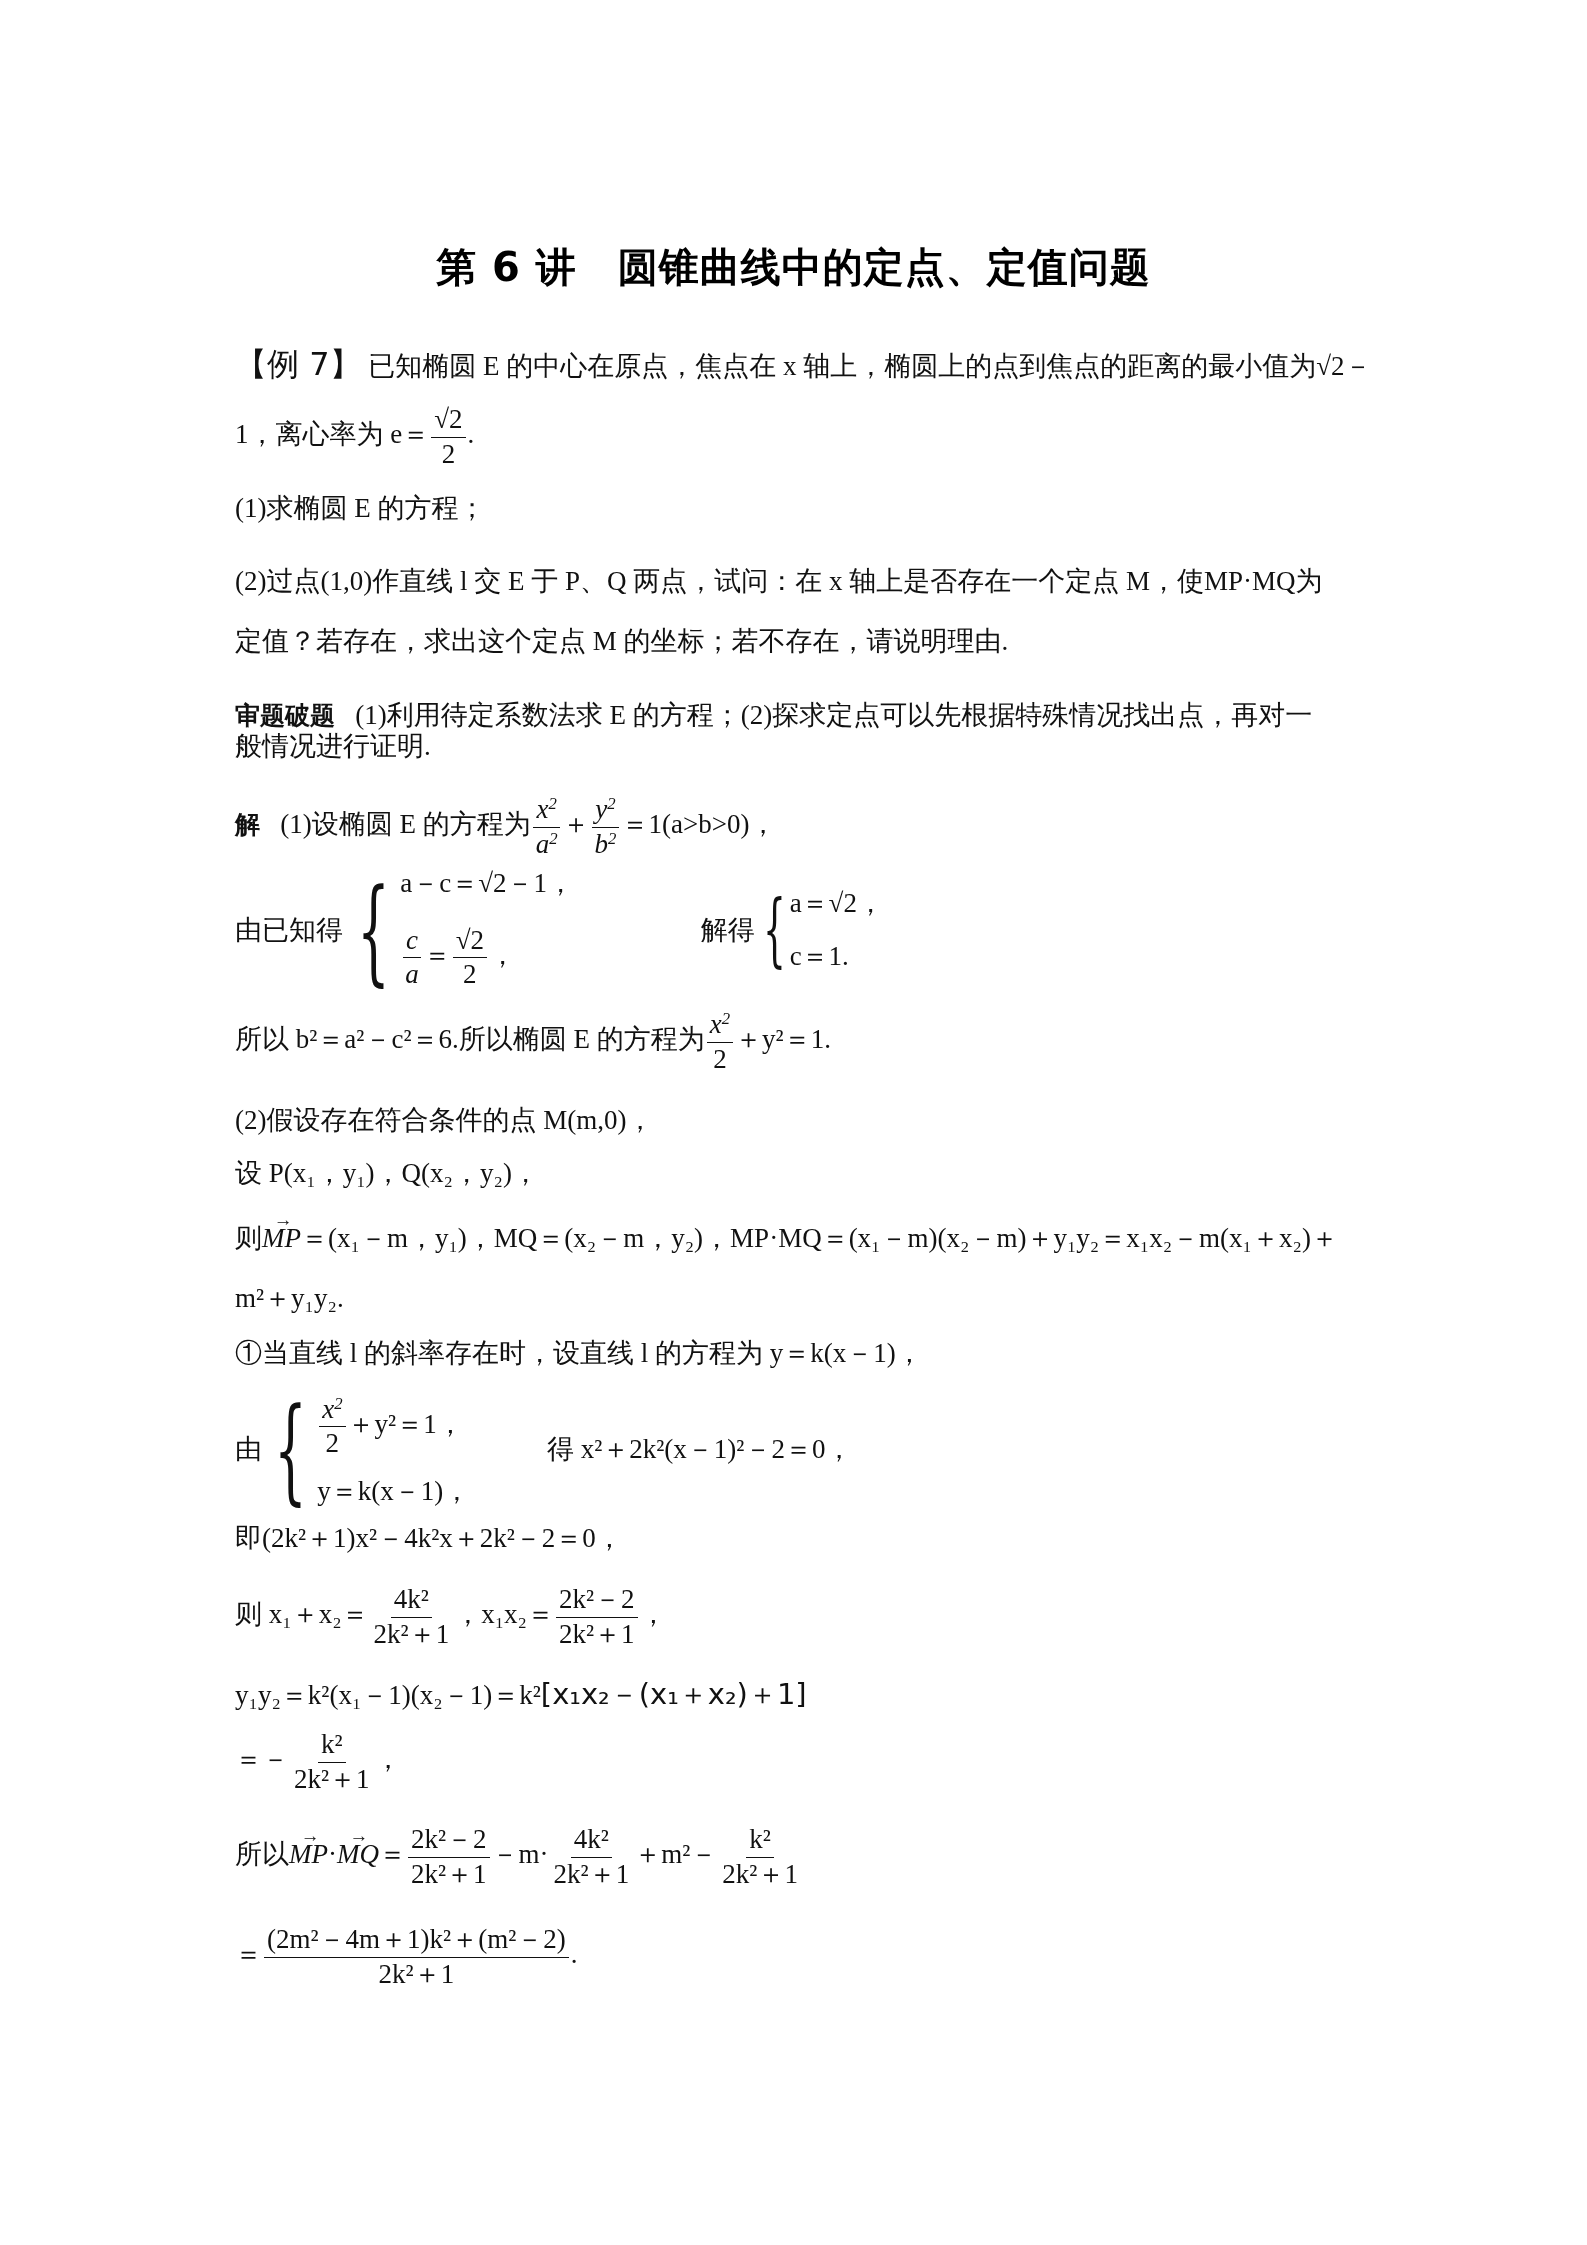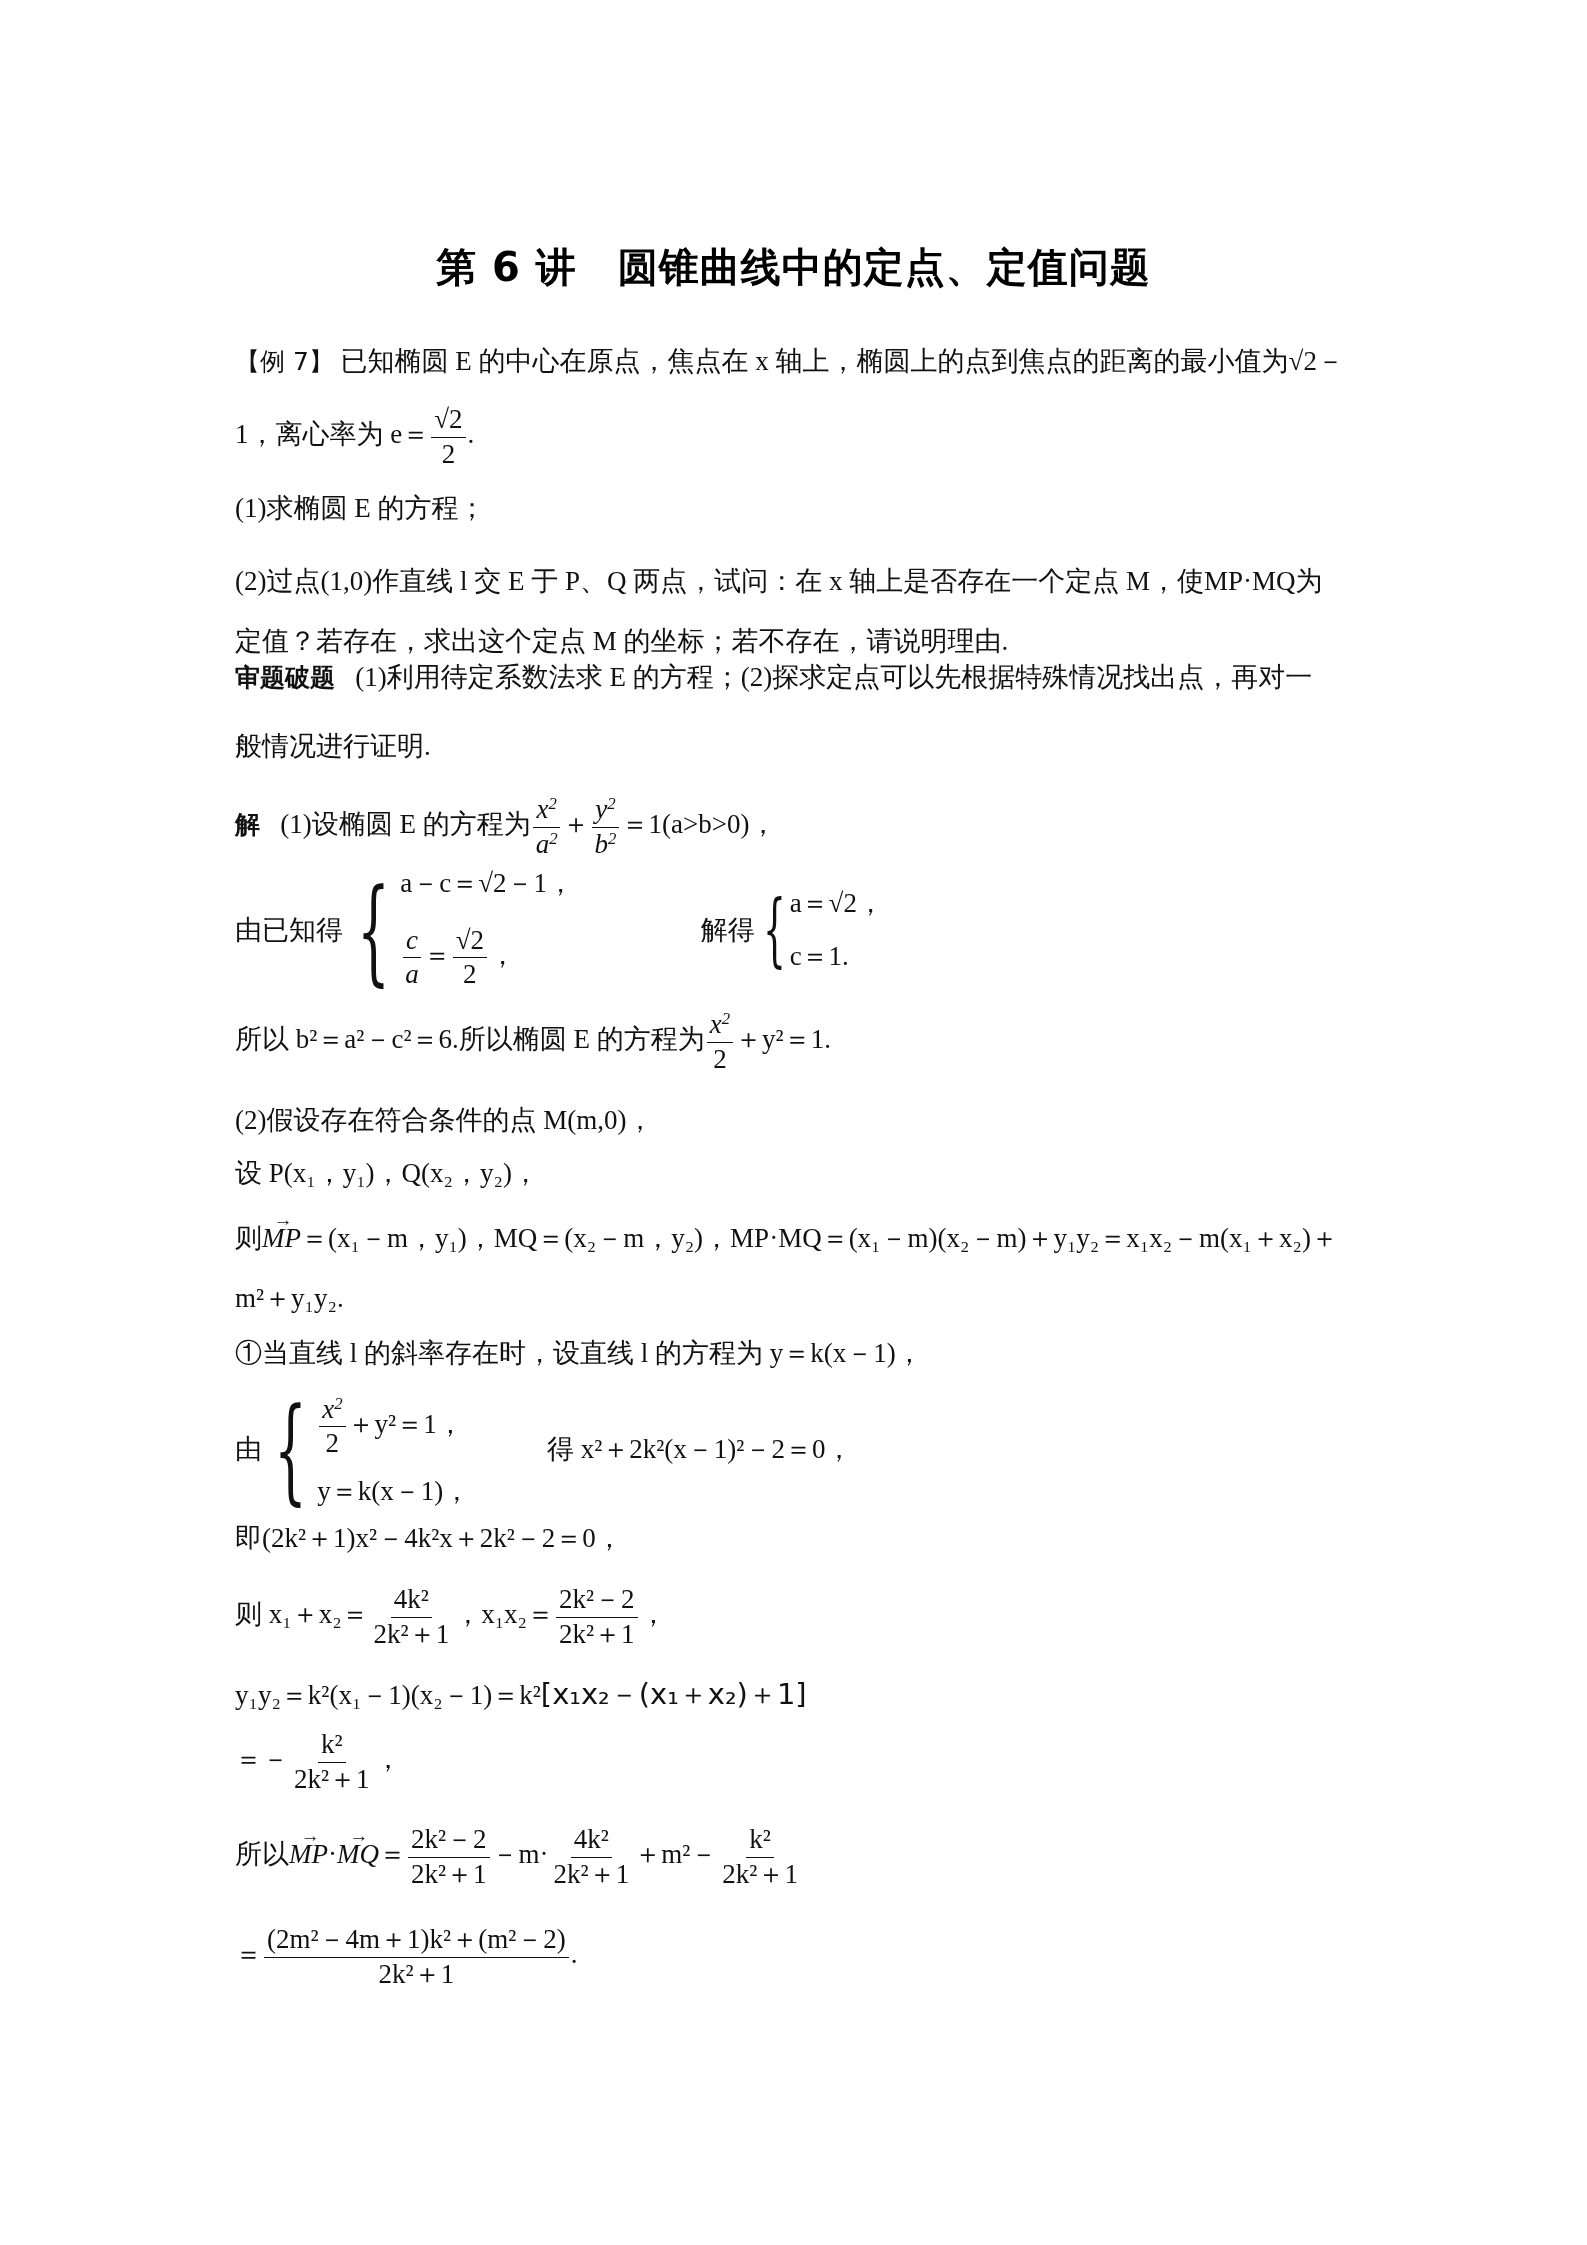--- a/index.html
+++ b/index.html
@@ -29,35 +29,35 @@
   .brace.small { font-size: 80px; }
   .rows { display: flex; flex-direction: column; justify-content: space-between; }
   .math-sans { font-family: "DejaVu Sans", sans-serif; font-size: 29px; }
 </style>
 </head>
 <body>
 
 <div class="title">第 6 讲　圆锥曲线中的定点、定值问题</div>
 
 <div class="line" style="top:348px;">
-  <span class="sans" style="font-size:25px;">【例 7】</span>
+  <span class="sans" style="font-size:32px;">【例 7】</span>
   <span>已知椭圆 E 的中心在原点，焦点在 x 轴上，椭圆上的点到焦点的距离的最小值为√2－</span>
 </div>
 <div class="line" style="top:405px;">
   <span>1，离心率为 e＝</span><span class="frac">
       <span class="num">√2</span>
       <span class="den">2</span>
     </span><span>.</span>
 </div>
 
 <div class="line" style="top:495px;">(1)求椭圆 E 的方程；</div>
 <div class="line" style="top:568px;">(2)过点(1,0)作直线 l 交 E 于 P、Q 两点，试问：在 x 轴上是否存在一个定点 M，使MP·MQ为</div>
 <div class="line" style="top:628px;">定值？若存在，求出这个定点 M 的坐标；若不存在，请说明理由.</div>
 
-<div class="line" style="top:664px;">
+<div class="line" style="top:702px;">
   <span class="bold">审题破题</span>&nbsp;&nbsp;&nbsp;<span>(1)利用待定系数法求 E 的方程；(2)探求定点可以先根据特殊情况找出点，再对一</span>
 </div>
 <div class="line" style="top:733px;">般情况进行证明.</div>
 
 <div class="line" style="top:795px;">
   <span class="bold">解</span>&nbsp;&nbsp;&nbsp;<span>(1)设椭圆 E 的方程为</span><span class="frac">
       <span class="num it">x<sup>2</sup></span>
       <span class="den it">a<sup>2</sup></span>
     </span>＋<span class="frac">
       <span class="num it">y<sup>2</sup></span>

